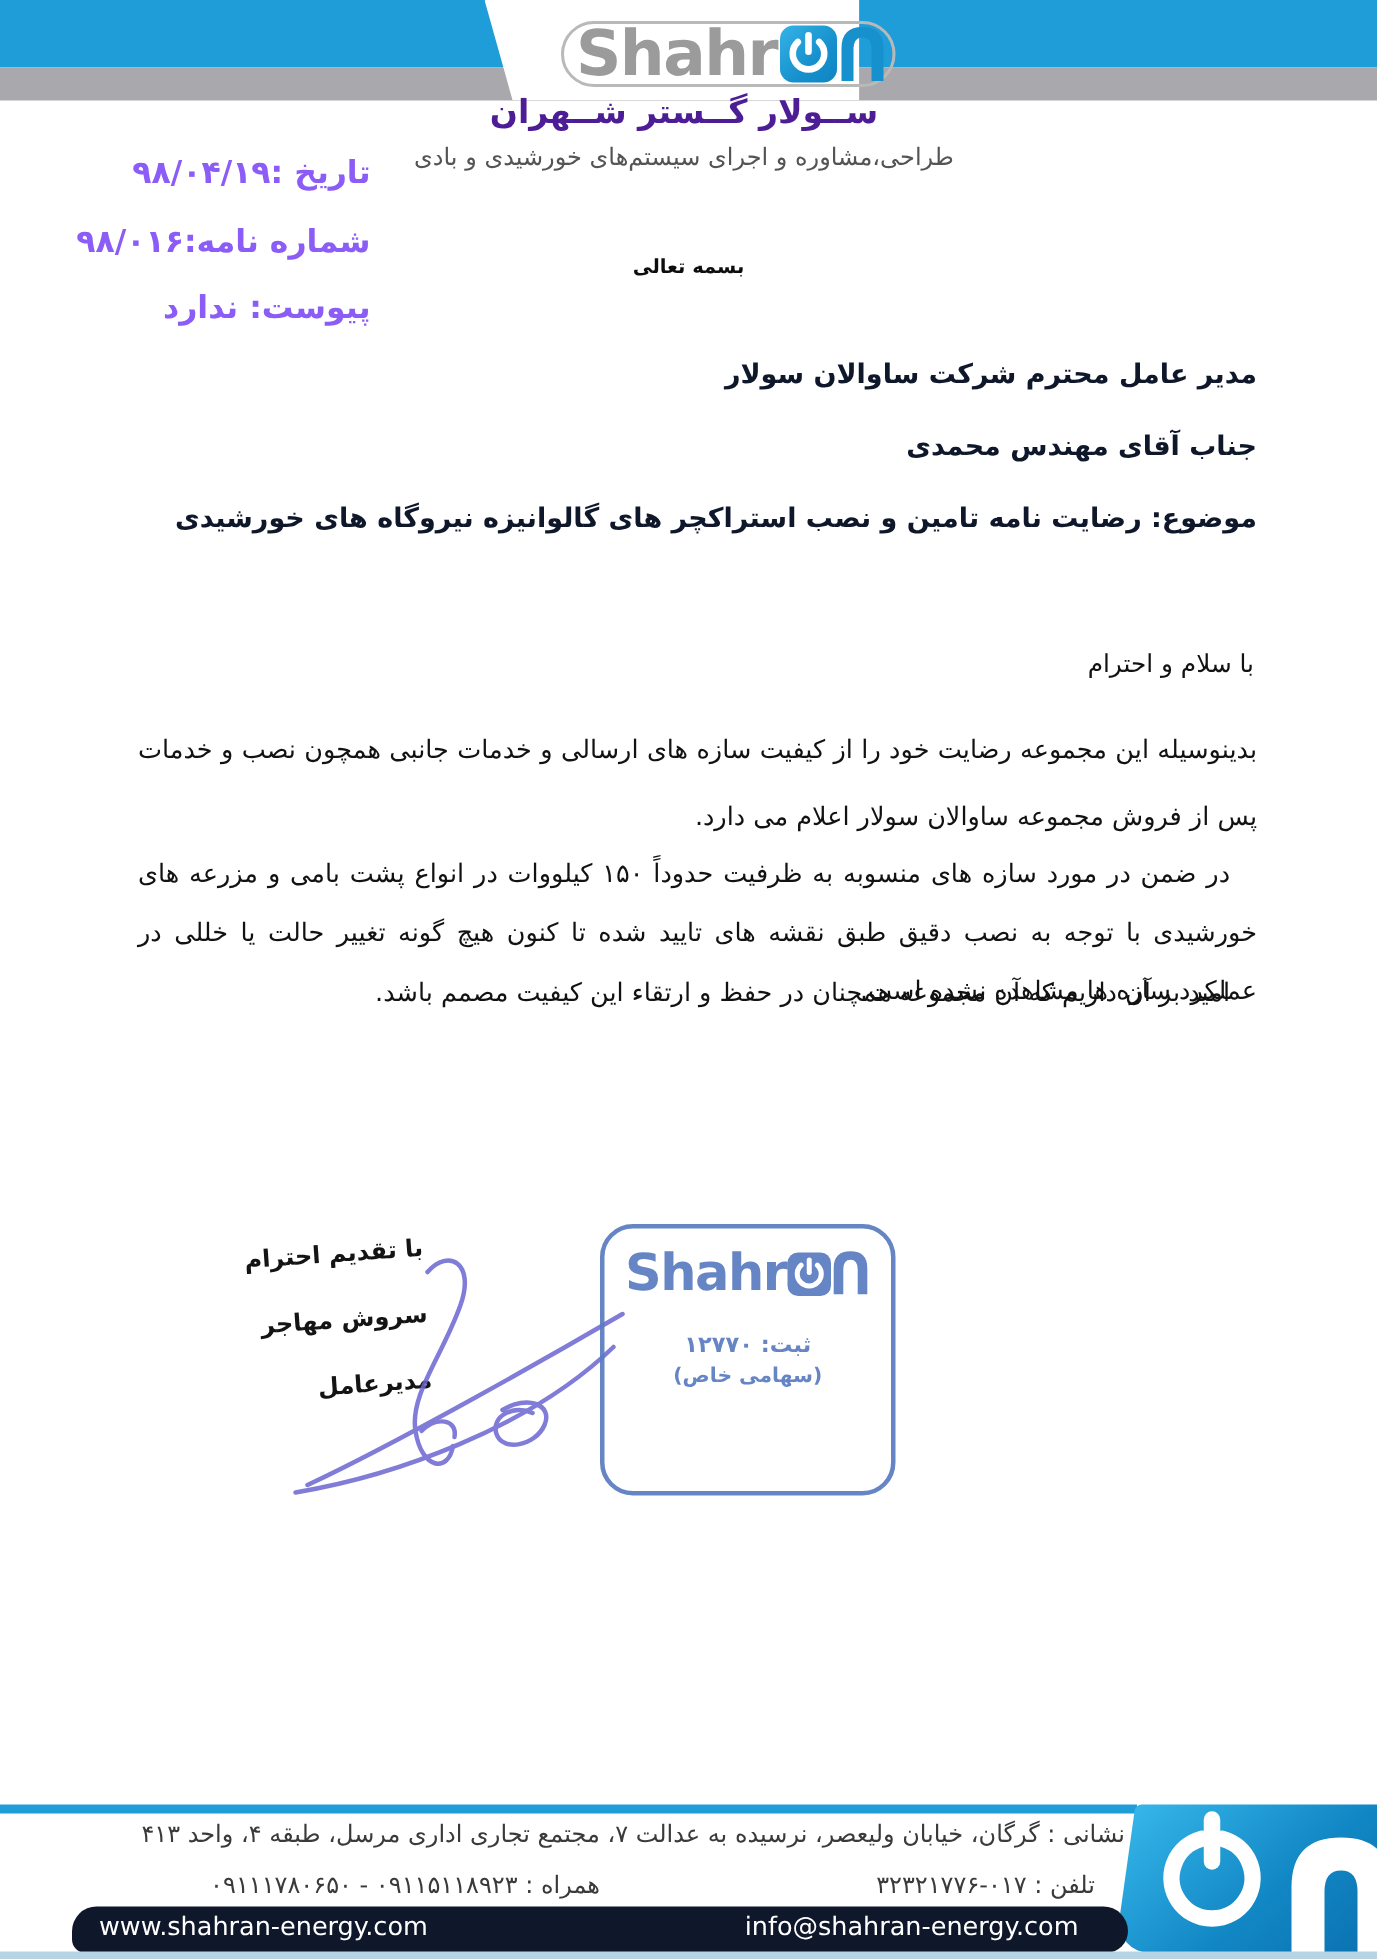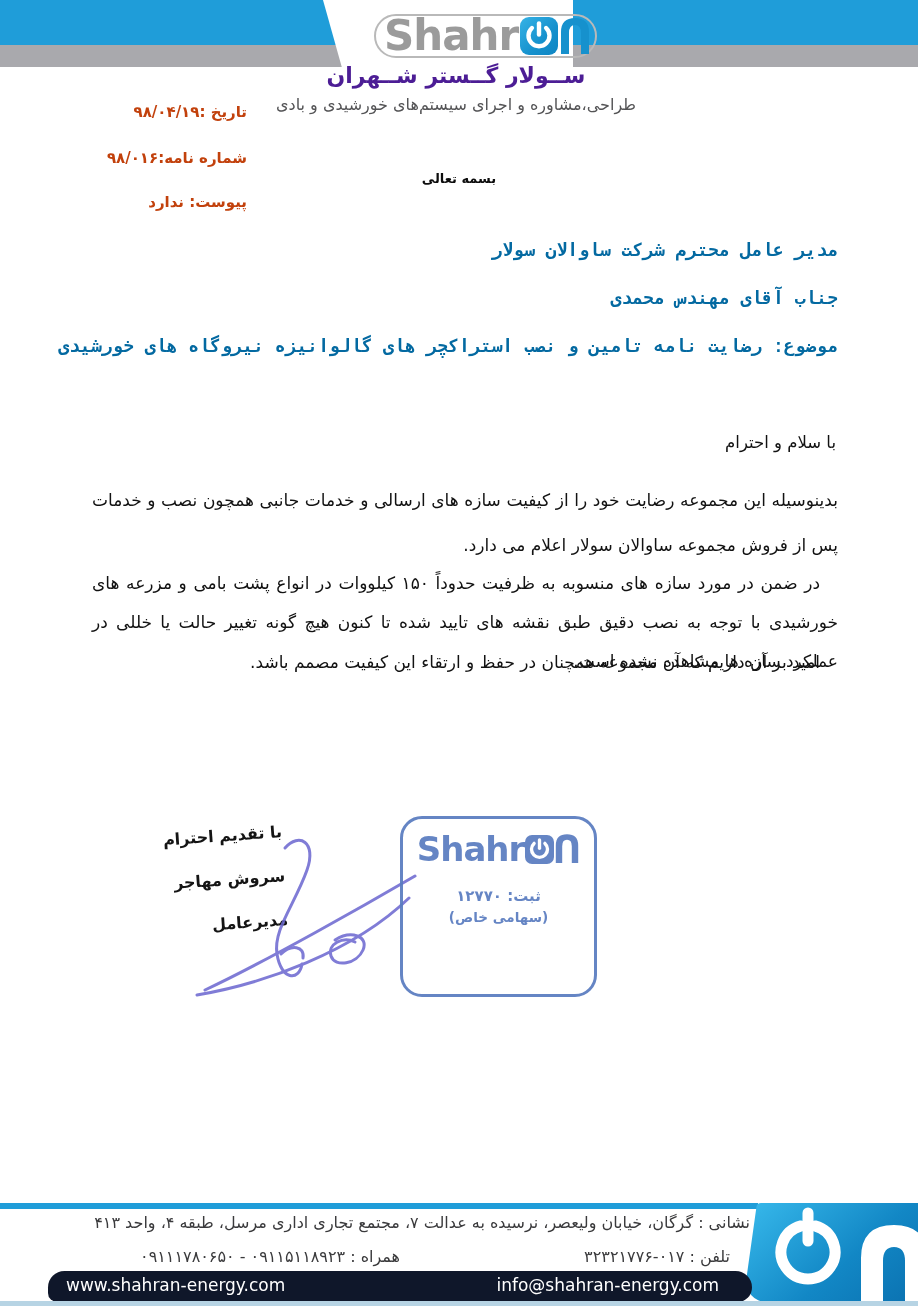--- a/index.html
+++ b/index.html
@@ -17,26 +17,26 @@
               color:#9b9b9b;letter-spacing:-1px;padding-left:6px;}
   .power-tile{position:relative;width:38px;height:38px;border-radius:9px;margin-left:2px;
               background:linear-gradient(135deg,#36b3e6 0%,#1691cd 60%,#0e85c3 100%);}
   .brand-n{position:relative;margin-left:1px;}
   .fa-company{position:absolute;left:0;top:63px;width:912px;text-align:center;
               font-size:22px;font-weight:700;color:#4c1d95;direction:rtl;}
   .fa-tagline{position:absolute;left:0;top:95px;width:912px;text-align:center;
               font-size:16px;font-weight:500;color:#545456;direction:rtl;}
   
   .meta-line{position:absolute;right:671px;direction:rtl;white-space:nowrap;
-             font-size:15px;font-weight:600;color:#c2410c;}
+             font-size:21px;font-weight:600;color:#8b5cf6;}
   
   .bismillah{position:absolute;left:0;top:171px;width:918px;text-align:center;
              font-size:13px;font-weight:700;color:#0d0d0d;direction:rtl;}
   .head-line{position:absolute;right:80px;direction:rtl;white-space:nowrap;
-             font-size:18px;font-weight:700;color:#0369a1;font-family:Liberation Mono, monospace;}
+             font-size:18px;font-weight:700;color:#0f172a;}
   .body-line{position:absolute;right:82px;direction:rtl;white-space:nowrap;
              font-size:16.5px;font-weight:500;color:#121212;}
   .para{position:absolute;right:80px;left:92px;direction:rtl;text-align:justify;
         font-size:17px;font-weight:500;color:#121212;}
   
   .sig-text{position:absolute;left:172px;top:826px;width:114px;direction:rtl;text-align:right;
             transform:rotate(-4deg);font-size:16px;font-weight:600;color:#141414;}
   .sig-text div{margin-bottom:25px;white-space:nowrap;}
   .sig-svg{position:absolute;left:185px;top:832px;}
   

